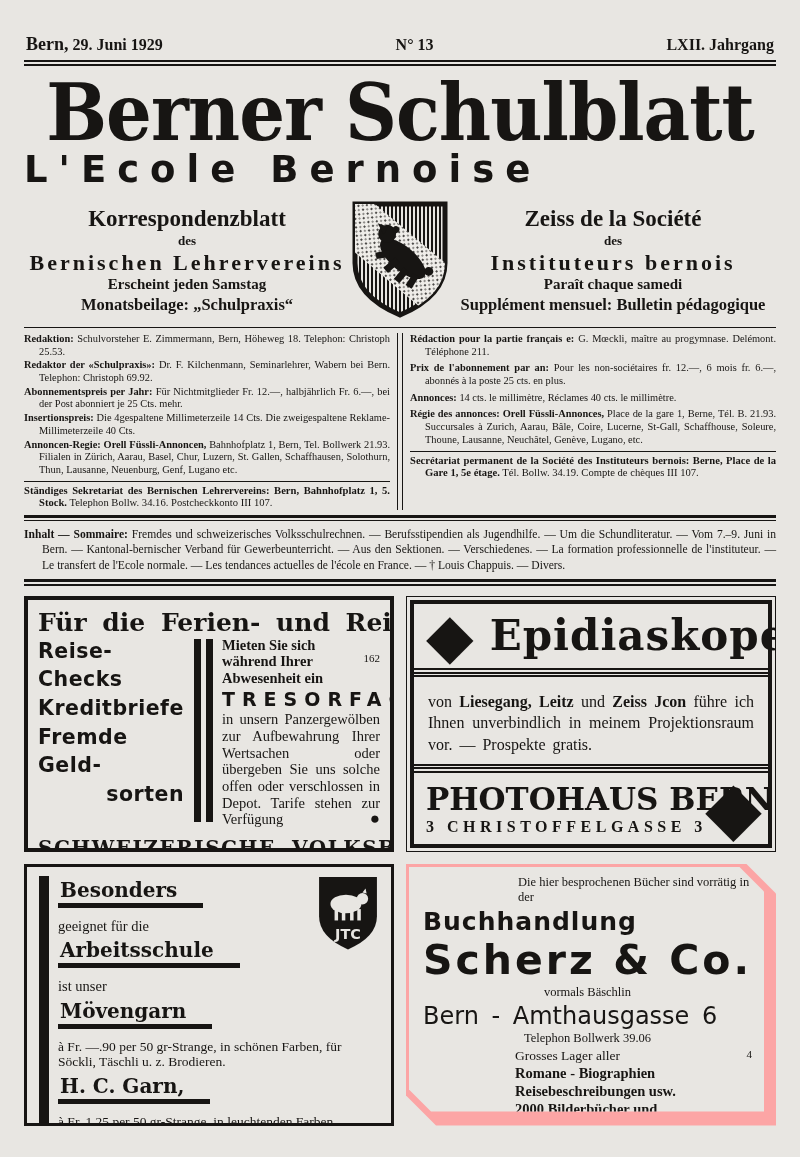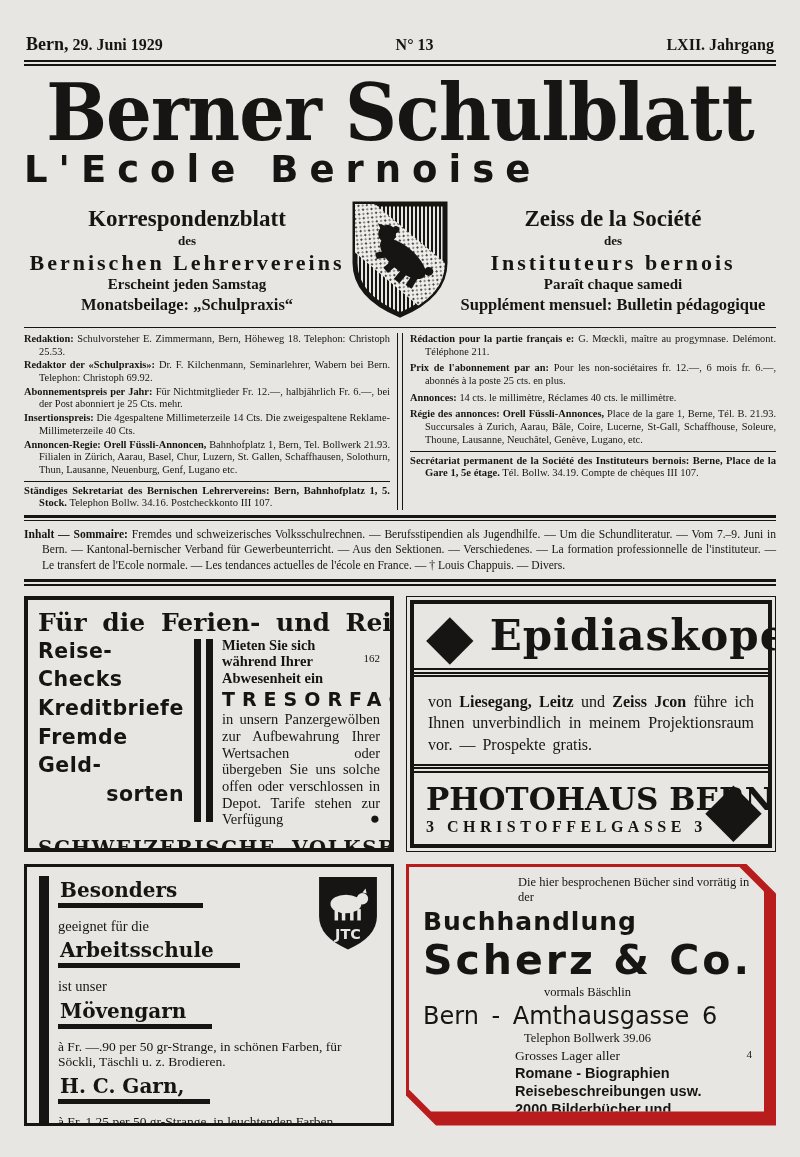--- a/index.html
+++ b/index.html
@@ -83,35 +83,35 @@
   
   .ad-is { border:3.5px solid #171513; padding:9px 12px; position:relative; }
   .is-rows { border-left:10px solid #171513; padding-left:9px; padding-top:2px; }
   .irow { display:flex; align-items:flex-start; gap:10px; margin-bottom:4px;flex-direction:column; }
   .irow-head { font-family:"DejaVu Serif", serif; font-weight:bold; font-size:20px;
                border-bottom:5px solid #171513; padding:0 26px 1px 2px; white-space:nowrap; }
   .irow-tail { font-size:13.5px; line-height:1.15; }
   .irow.big .irow-tail { font-size:14.5px; }
   .is-shield { position:absolute; top:8px; right:12px; width:62px; }
   
-  .ad-sch { background:#b91c1c;
+  .ad-sch { background:#fca5a5;
             clip-path:polygon(0 0, calc(100% - 30px) 0, 100% 30px, 100% 100%, 30px 100%, 0 calc(100% - 30px)); }
   .sch-inner { background:#e8e6e2; margin:3px 12px 14px 3px; height:calc(100% - 17px);
                clip-path:polygon(0 0, calc(100% - 25px) 0, 100% 25px, 100% 100%, 22px 100%, 0 calc(100% - 22px));
                padding:8px 12px 6px 14px; }
   .sch-intro { font-size:12.5px; line-height:1.2; margin-left:95px; width:240px; }
   .sch-name1 { font-family:"DejaVu Sans", sans-serif; font-weight:bold; font-size:25px; letter-spacing:1px; margin-top:2px; }
   .sch-name2 { font-family:"DejaVu Sans", sans-serif; font-weight:bold; font-size:41px; letter-spacing:3px; white-space:nowrap; }
   .sch-sub { font-size:12.5px; text-align:center; margin-top:1px; }
   .sch-addr { font-family:"DejaVu Sans", sans-serif; font-weight:normal; font-size:24px; word-spacing:5px; margin-top:2px; white-space:nowrap; }
   .sch-phone { font-size:12.5px; text-align:center; margin-top:1px; }
   .sch-list { margin-left:92px; margin-top:2px; }
   .sch-stock { display:flex; justify-content:space-between; font-size:13.5px; }
   .sch-stock .ref { font-size:11px; }
-  .sch-item { font-family:Liberation Sans, sans-serif; font-weight:bold; font-size:14.5px; line-height:1.25; }
+  .sch-item { font-family:Liberation Serif, serif; font-weight:bold; font-size:14.5px; line-height:1.25; }
 </style>
 </head>
 <body>
 
 <div class="hdr">
   <div>
     <span class="city">Bern,</span>
     <span>29. Juni 1929</span>
   </div>
   <div>N° 13</div>

